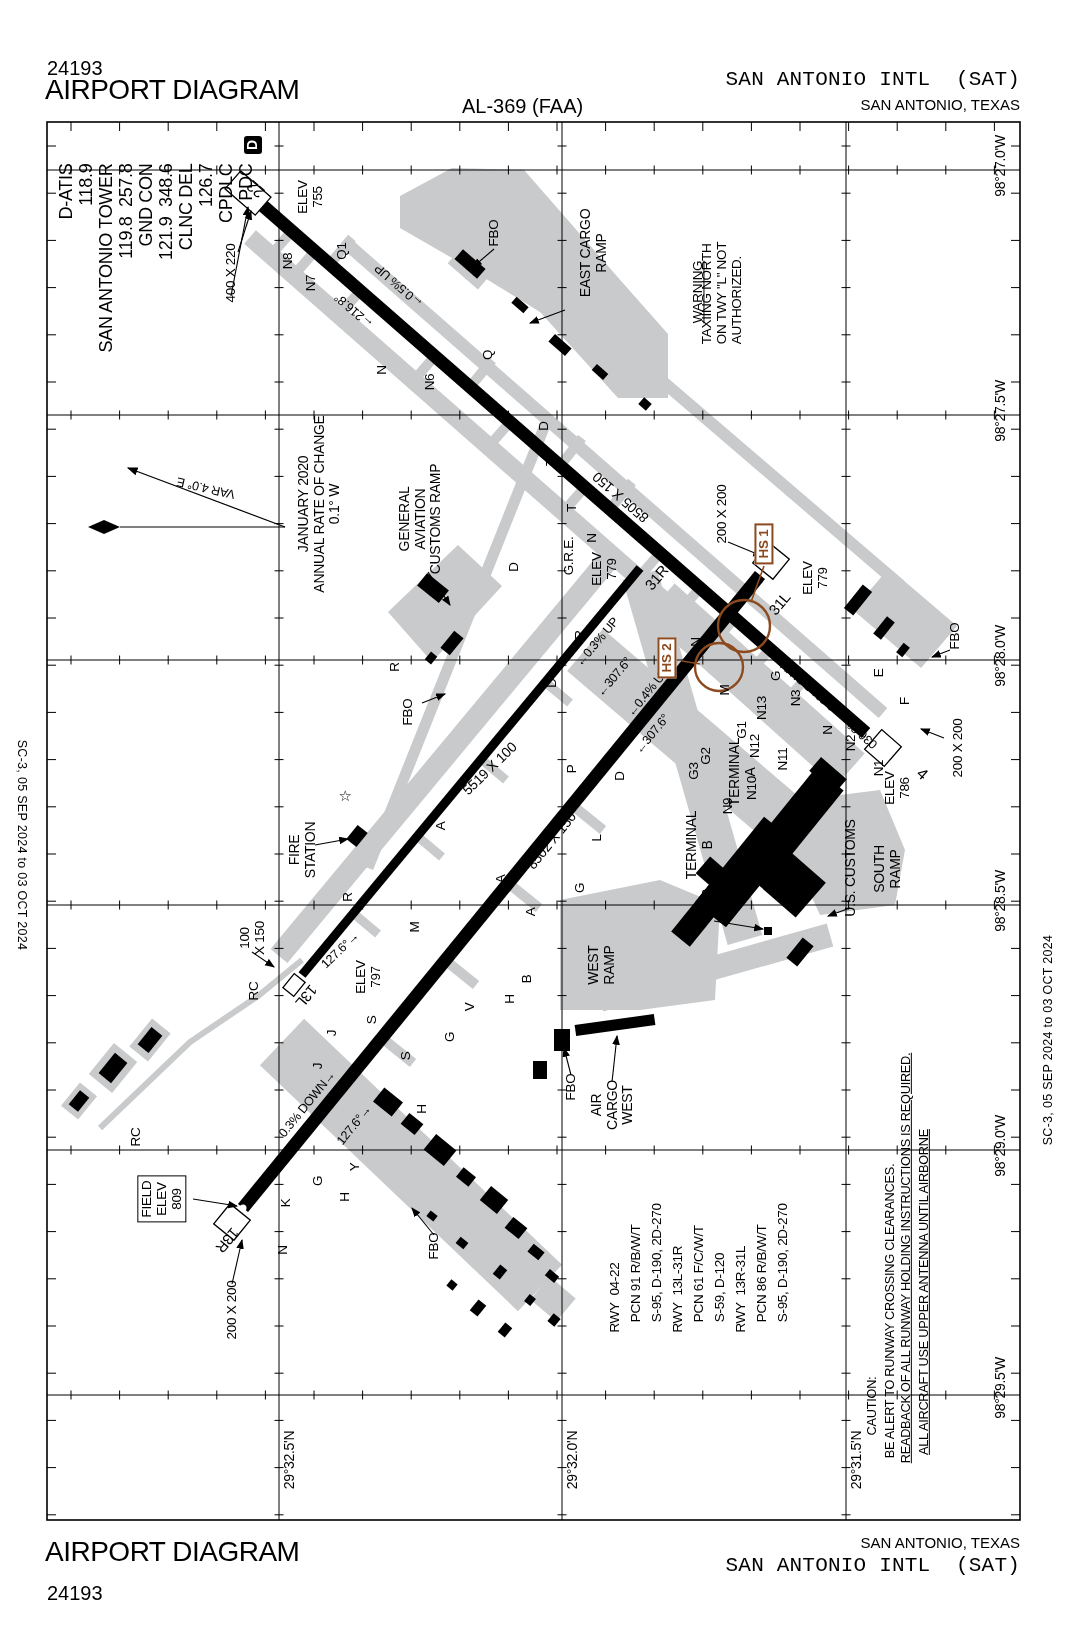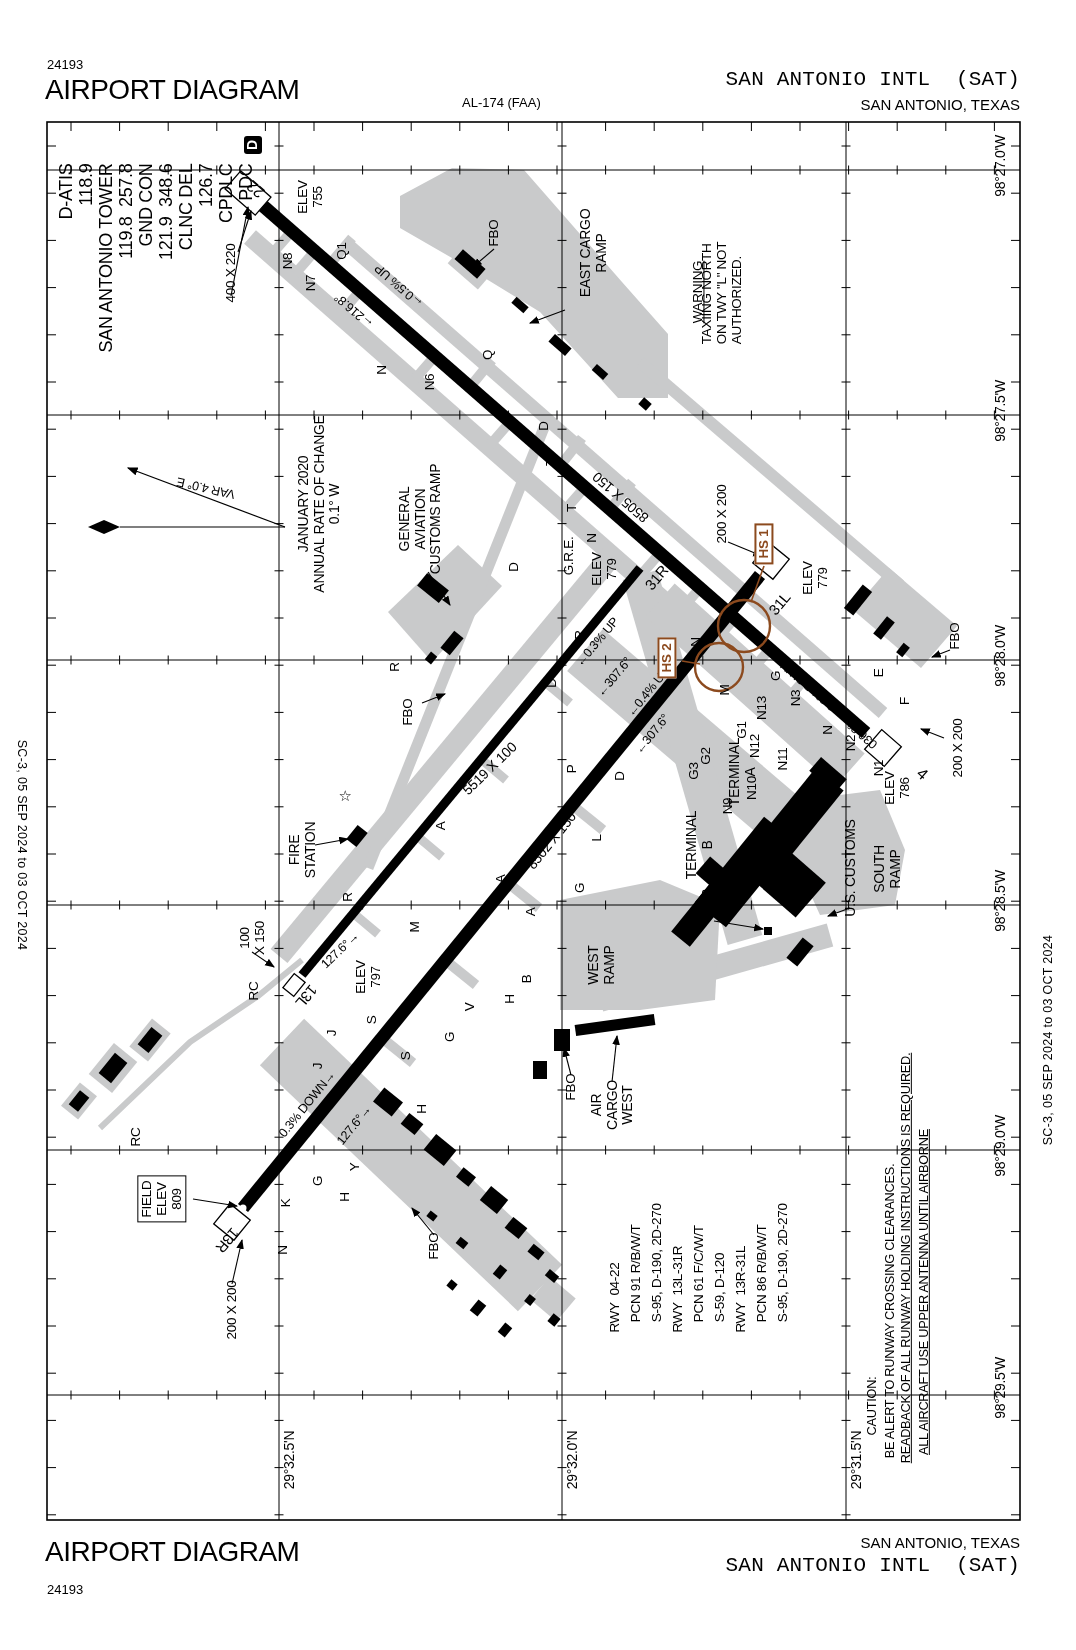--- a/index.html
+++ b/index.html
@@ -4,31 +4,31 @@
 <style>
   html,body{margin:0;padding:0;background:#fff;}
   body{width:1076px;height:1650px;position:relative;font-family:"Liberation Sans",sans-serif;color:#000;overflow:hidden;}
   .abs{position:absolute;}
   .lbl{position:absolute;white-space:pre;line-height:1.12;letter-spacing:-0.3px;color:#000;}
   .lbl.boxed{border:1.3px solid #000;background:#fff;padding:1px 4px;}
   .lbl.hsbox{border:2.4px solid #8c4a1e;color:#8c4a1e;background:#fff;padding:0 4px;font-weight:bold;}
   .lbl.ul{text-decoration:underline;}
   .lbl.bold{font-weight:bold;}
   #hdr-title,#ftr-title{font-size:28px;letter-spacing:-0.5px;}
-  .small{font-size:13px;}
+  .small{font-size:20px;}
   .city{font-size:15px;}
   .apt{font-size:21px;letter-spacing:0.2px;font-family:Liberation Mono, monospace;}
   .sidedate{font-size:12.5px;letter-spacing:0.3px;}
 </style>
 </head>
 <body>
 
 <div class="abs small" style="left:47px;top:57px;">24193</div>
 <div class="abs" id="hdr-title" style="left:45px;top:74px;">AIRPORT DIAGRAM</div>
-<div class="abs small" style="left:462px;top:95px;">AL-174 (FAA)</div>
+<div class="abs small" style="left:462px;top:95px;">AL-369 (FAA)</div>
 <div class="abs apt" style="right:56px;top:68px;text-align:right;">
   <span>SAN ANTONIO INTL</span>&nbsp; <span>(SAT)</span>
 </div>
 <div class="abs city" style="right:56px;top:96px;">SAN ANTONIO, TEXAS</div>
 
 <div class="abs sidedate" style="left:22px;top:845px;transform:translate(-50%,-50%) rotate(90deg);white-space:nowrap;">SC-3, 05 SEP 2024 to 03 OCT 2024</div>
 <div class="abs sidedate" style="left:1048px;top:1040px;transform:translate(-50%,-50%) rotate(-90deg);white-space:nowrap;">SC-3, 05 SEP 2024 to 03 OCT 2024</div>
 
 <svg class="abs" id="mapsvg" width="1076" height="1650" viewBox="0 0 1076 1650" style="left:0;top:0;">
   <defs>

